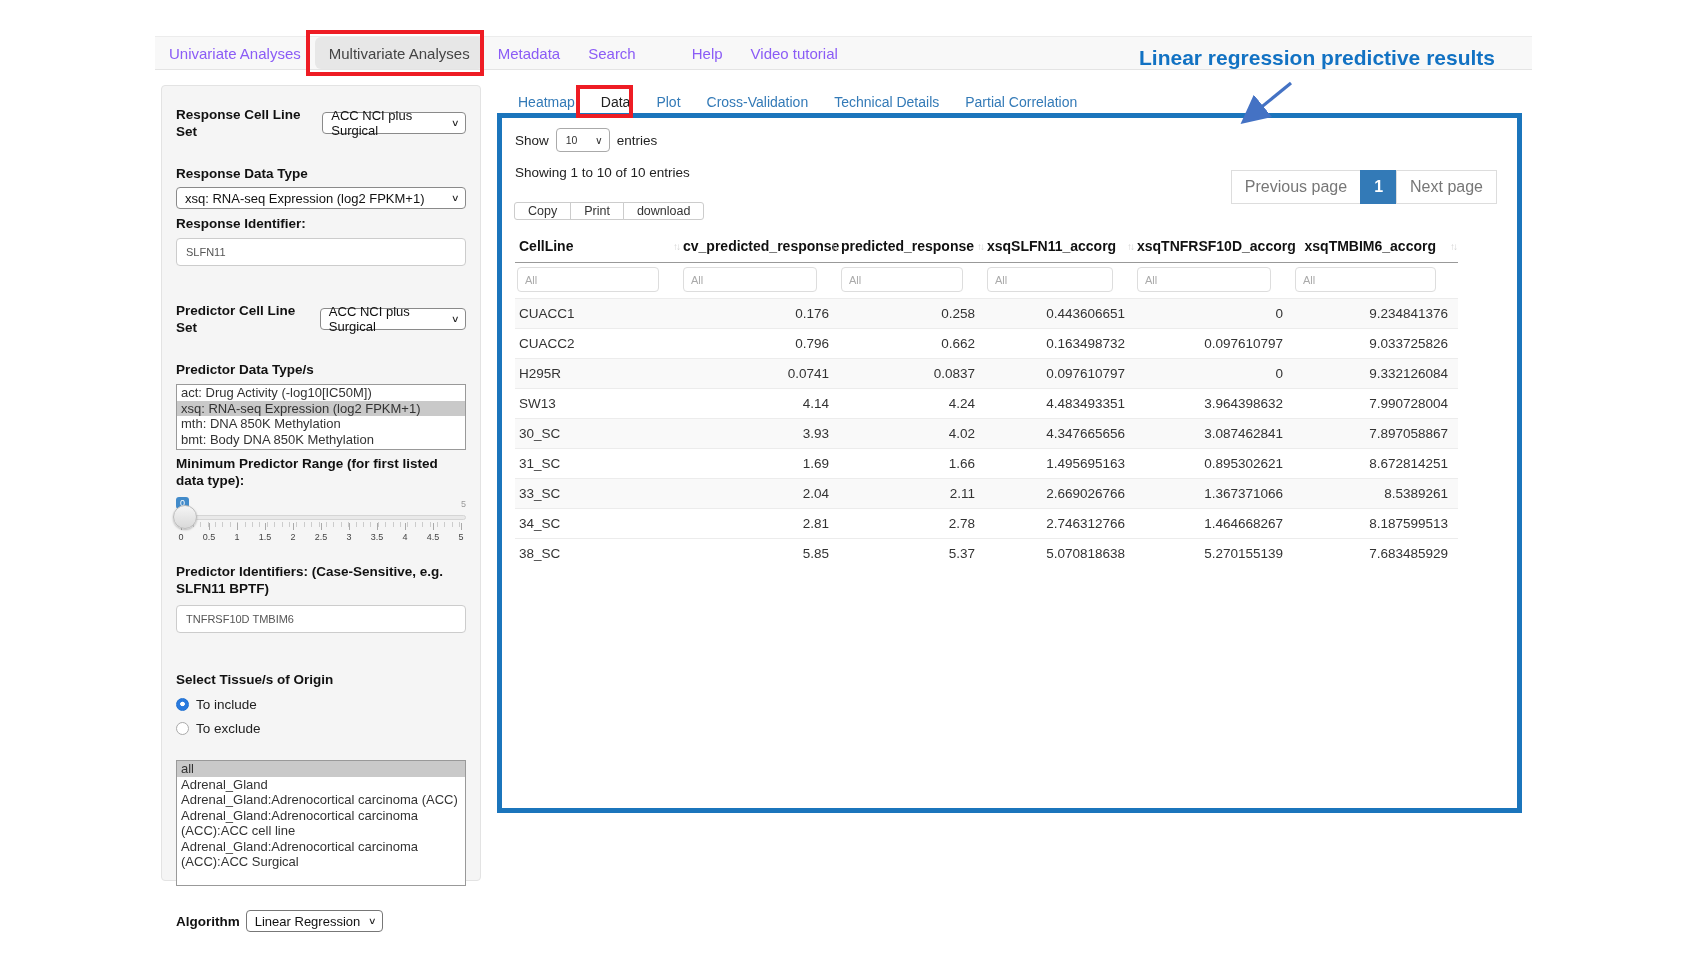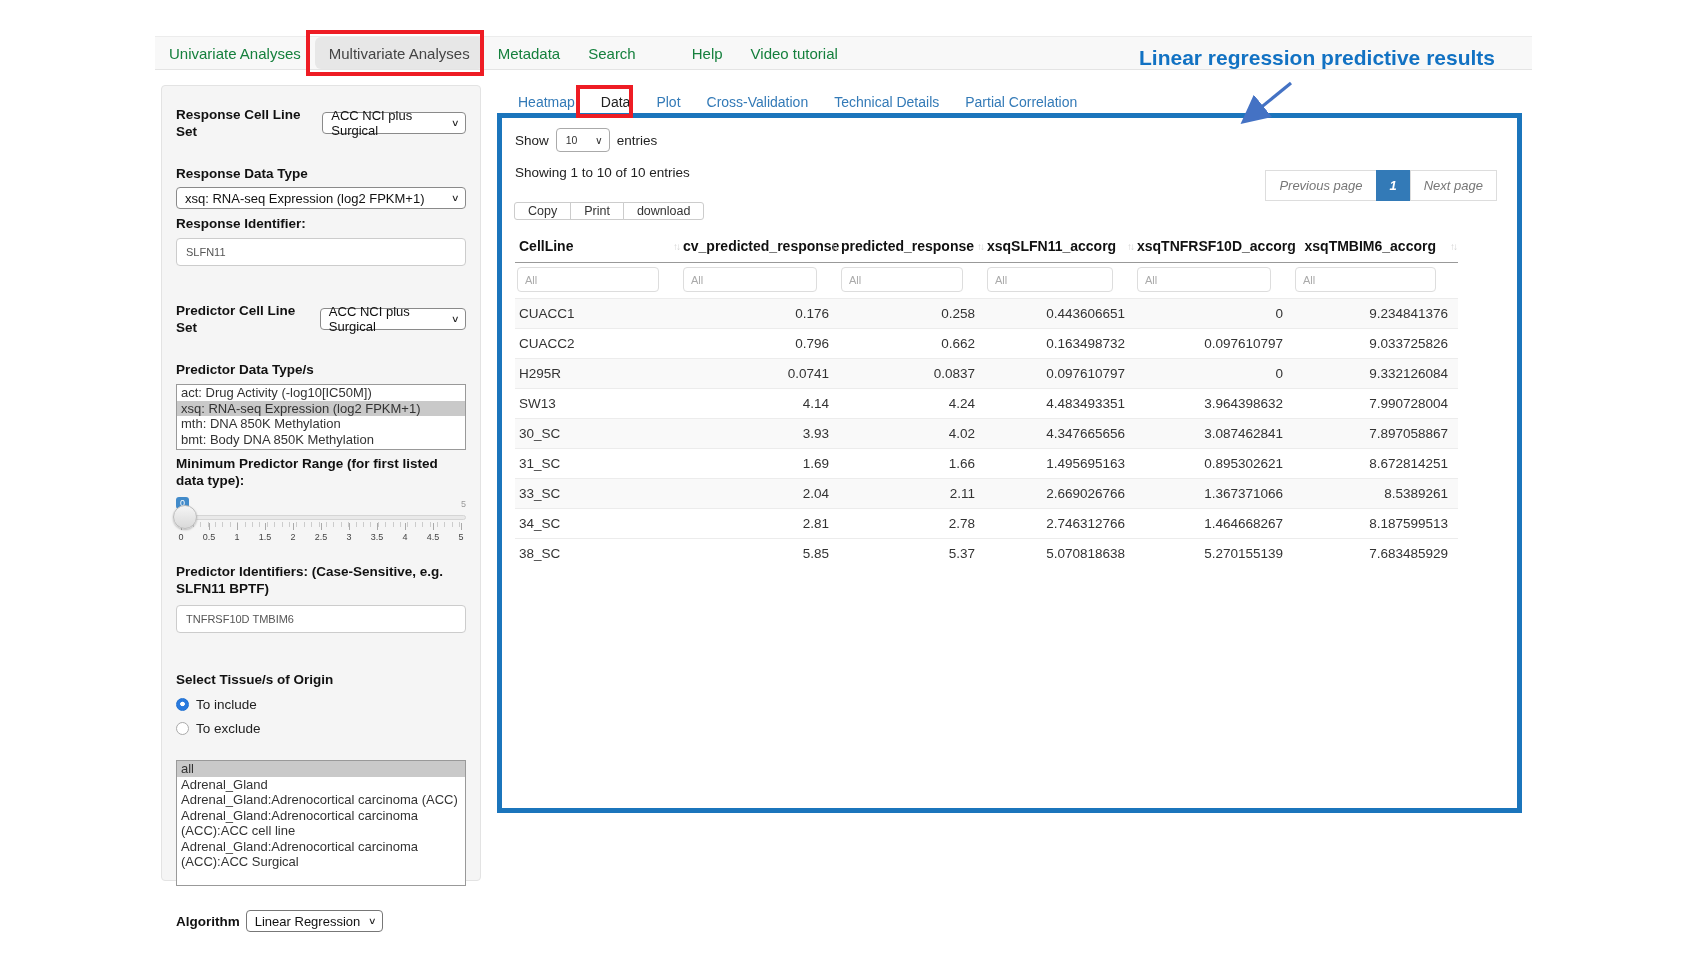--- a/index.html
+++ b/index.html
@@ -4,21 +4,21 @@
 <style>
   * { margin:0; padding:0; box-sizing:border-box; }
   html,body { background:#fff; }
   body { font-family:"Liberation Sans", sans-serif; color:#333; }
   #canvas { position:relative; width:1700px; height:956px; background:#fff; overflow:hidden; }
 
   
   #navbar { position:absolute; left:155px; top:36px; width:1377px; height:34px;
             background:#f8f8f8; border-top:1px solid #ececec; border-bottom:1px solid #e4e4e4;
             display:flex; align-items:stretch; }
-  .nav-item { display:flex; align-items:center; padding:0 14px; font-size:15px; color:#15803d; cursor:pointer; white-space:nowrap; }
+  .nav-item { display:flex; align-items:center; padding:0 14px; font-size:15px; color:#8b5cf6; cursor:pointer; white-space:nowrap; }
   .nav-item.active { background:#e7e7e7; color:#444;border-radius:6px; }
   .nav-item.gap-before { margin-left:28px; }
 
   
   .red-box { position:absolute; border:4px solid #ee1c24; background:transparent; pointer-events:none; z-index:30; }
   #red-box-nav   { left:306px; top:30px;  width:178px; height:46px; }
   #red-box-tab   { left:576px; top:85px;  width:57px;  height:33px; }
 
   
   #annotation { position:absolute; left:1040px; top:46px; width:455px; text-align:right;
@@ -72,21 +72,21 @@
 
   #bluebox { position:absolute; left:497px; top:113px; width:1025px; height:700px;
              border:5px solid #1b75bc; background:#fff; padding:8px 13px; }
 
   #show-row { display:flex; align-items:center; gap:7px; font-size:13.5px; color:#222; margin-top:2px; }
   #show-select { height:24px; border:1px solid #aaa; border-radius:4px; background:#fff;
                  display:inline-flex; align-items:center; justify-content:space-between;
                  width:54px; padding:0 6px 0 9px; font-size:10.5px; color:#333; cursor:pointer; }
   #info-line { margin-top:13px; font-size:13.5px; color:#222; }
 
-  #pagination { position:absolute; right:20px; top:52px; display:flex; font-size:13px;font-style:italic; }
+  #pagination { position:absolute; right:20px; top:52px; display:flex; font-size:16px; }
   .page-btn { border:1px solid #ddd; background:#fff; color:#777; padding:7px 13px; margin-left:-1px; cursor:pointer; }
   .page-btn.current { background:#337ab7; border-color:#337ab7; color:#fff; font-weight:bold; }
 
   #btn-group { margin-top:22px; display:inline-flex; }
   .tool-btn { border:1px solid #ccc; background:#fff; color:#333; font-size:12.5px;
               padding:1px 13px; margin-left:-1px; cursor:pointer;
               font-family:"Liberation Sans", sans-serif; }
   .tool-btn:first-child { border-radius:3px 0 0 3px; }
   .tool-btn:last-child { border-radius:0 3px 3px 0; }
 

